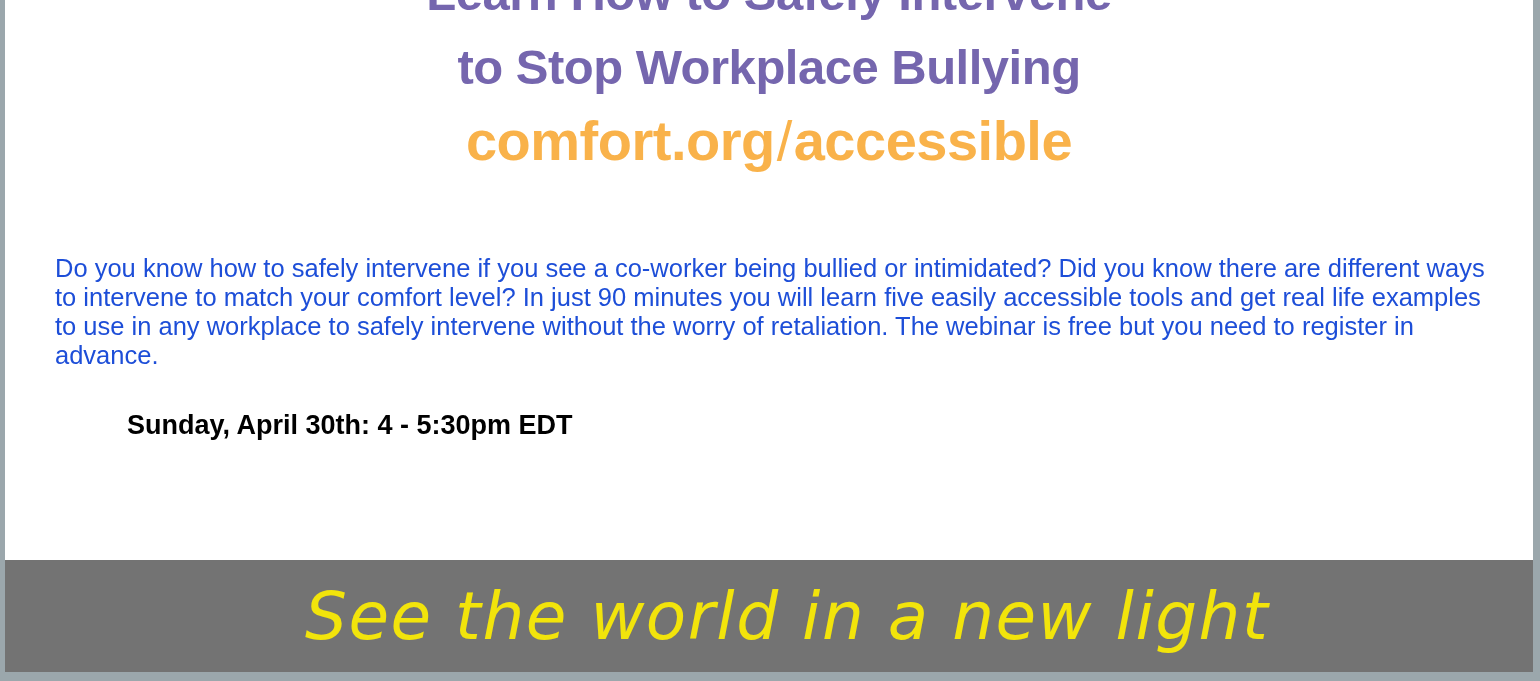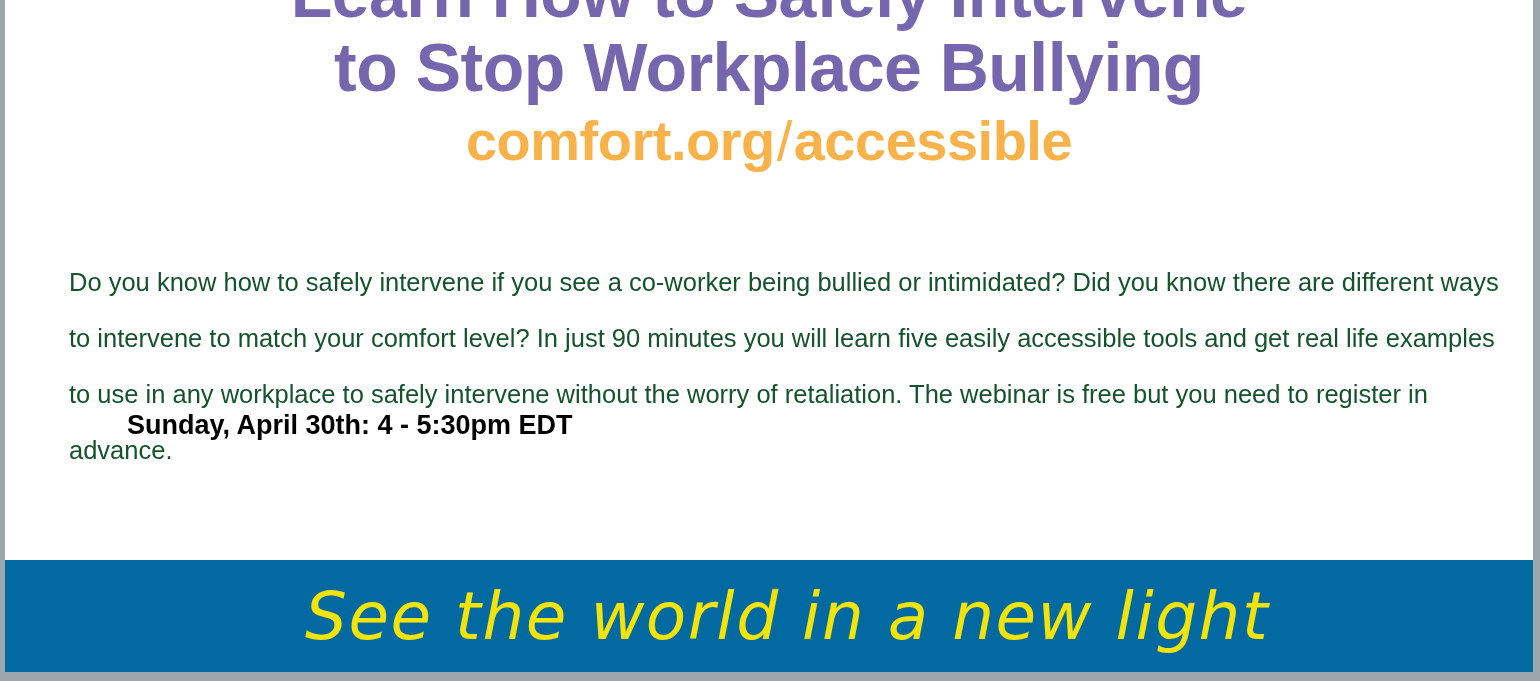--- a/index.html
+++ b/index.html
@@ -57,21 +57,21 @@
     left: 0;
     top: -44px;
     width: 1528px;
     text-align: center;
   }
   .headline-line {
     display: block;
     color: #7566ae;
     font-family: "Liberation Sans", sans-serif;
     font-weight: bold;
-    font-size: 68px;
+    font-size: 49px;
     line-height: 74px;
     letter-spacing: -0.5px;
     white-space: nowrap;
   }
   .headline-url {
     display: block;
     color: #f9b24a;
     font-family: "Liberation Sans", sans-serif;
     font-weight: bold;
     font-size: 56px;
@@ -80,27 +80,27 @@
     white-space: nowrap;
   }
   .slash {
     font-weight: normal;
     padding: 0 2px;
   }
 
   
   .intro {
     position: absolute;
-    left: 64px;
+    left: 50px;
     top: 228px;
     width: 1448px;
-    color: #14532d;
+    color: #1d4ed8;
     font-family: "Liberation Sans", sans-serif;
     font-size: 25.5px;
-    line-height: 56px;
+    line-height: 29px;
     text-align: left;
   }
 
   
   .sessions {
     position: absolute;
     left: 112px;
     top: 404px;
     width: 1200px;
   }
@@ -115,21 +115,21 @@
     margin-left: 10px;
   }
 
   
   .footer-band {
     position: absolute;
     left: 5px;
     top: 560px;
     width: 1528px;
     height: 112px;
-    background: #0369a1;
+    background: #737373;
     overflow: hidden;
   }
   .tagline {
     position: absolute;
     left: 300px;
     top: 1px;
     width: 960px;
     text-align: center;
     color: #f2e40b;
     font-family: "DejaVu Sans", sans-serif;

